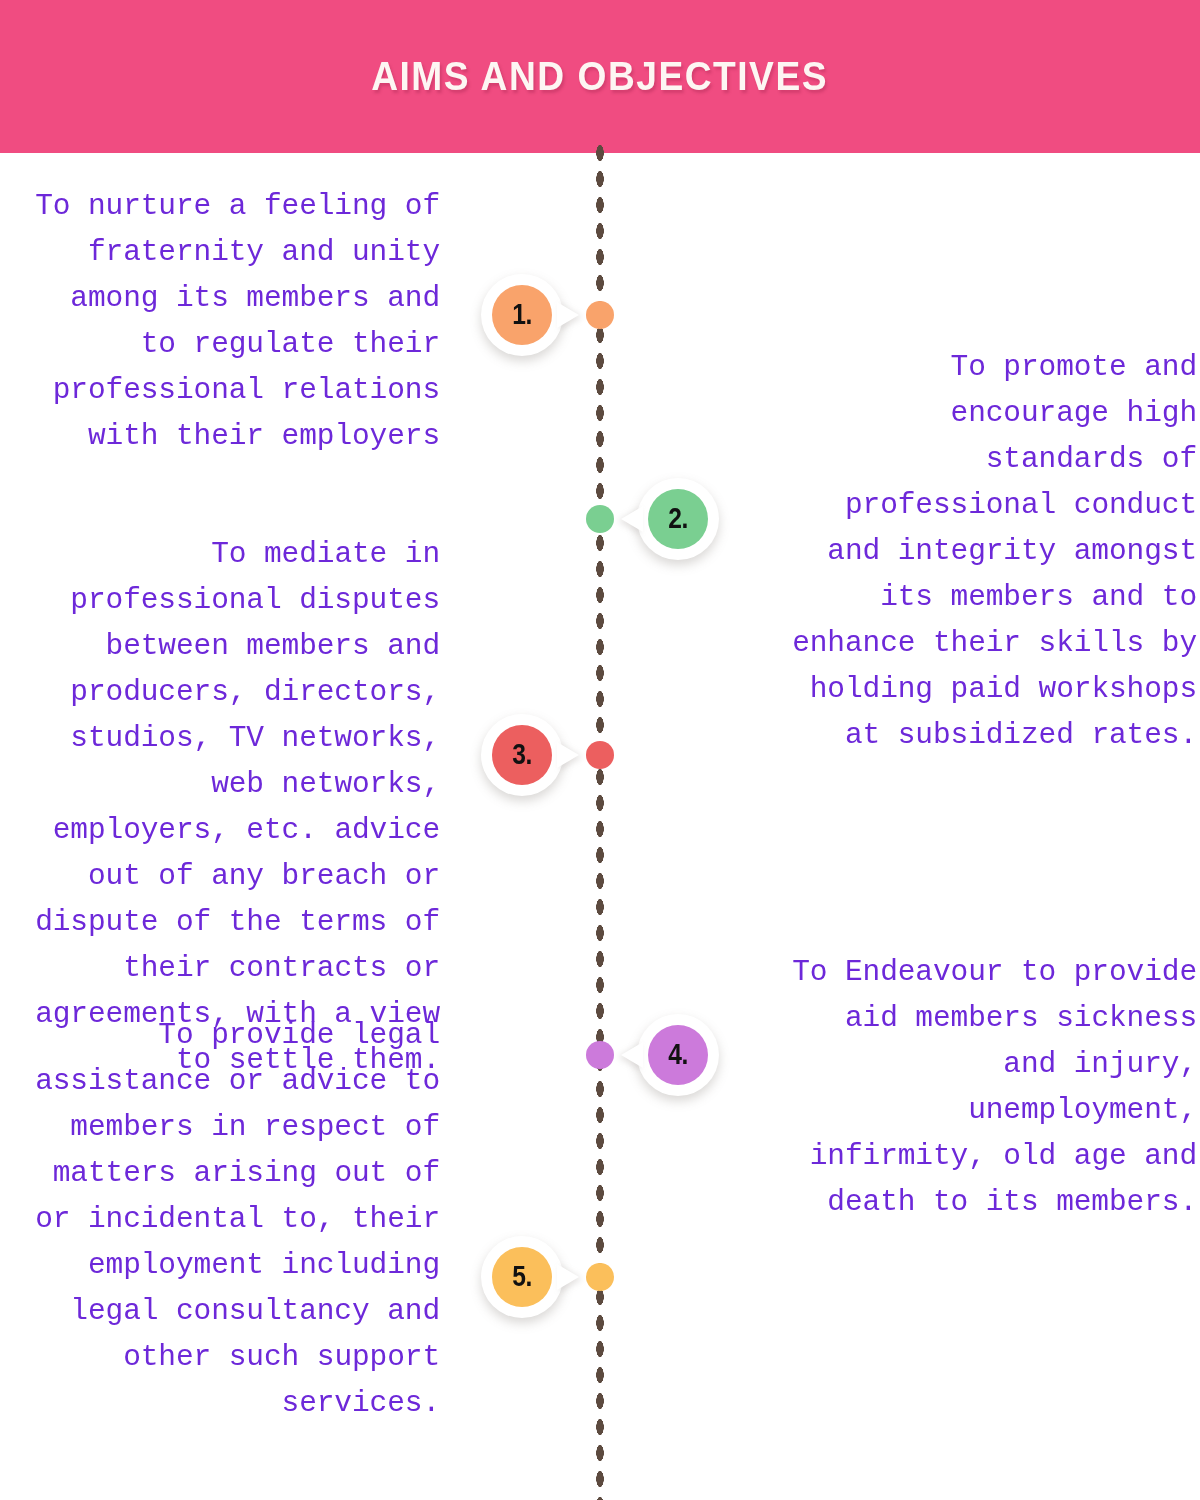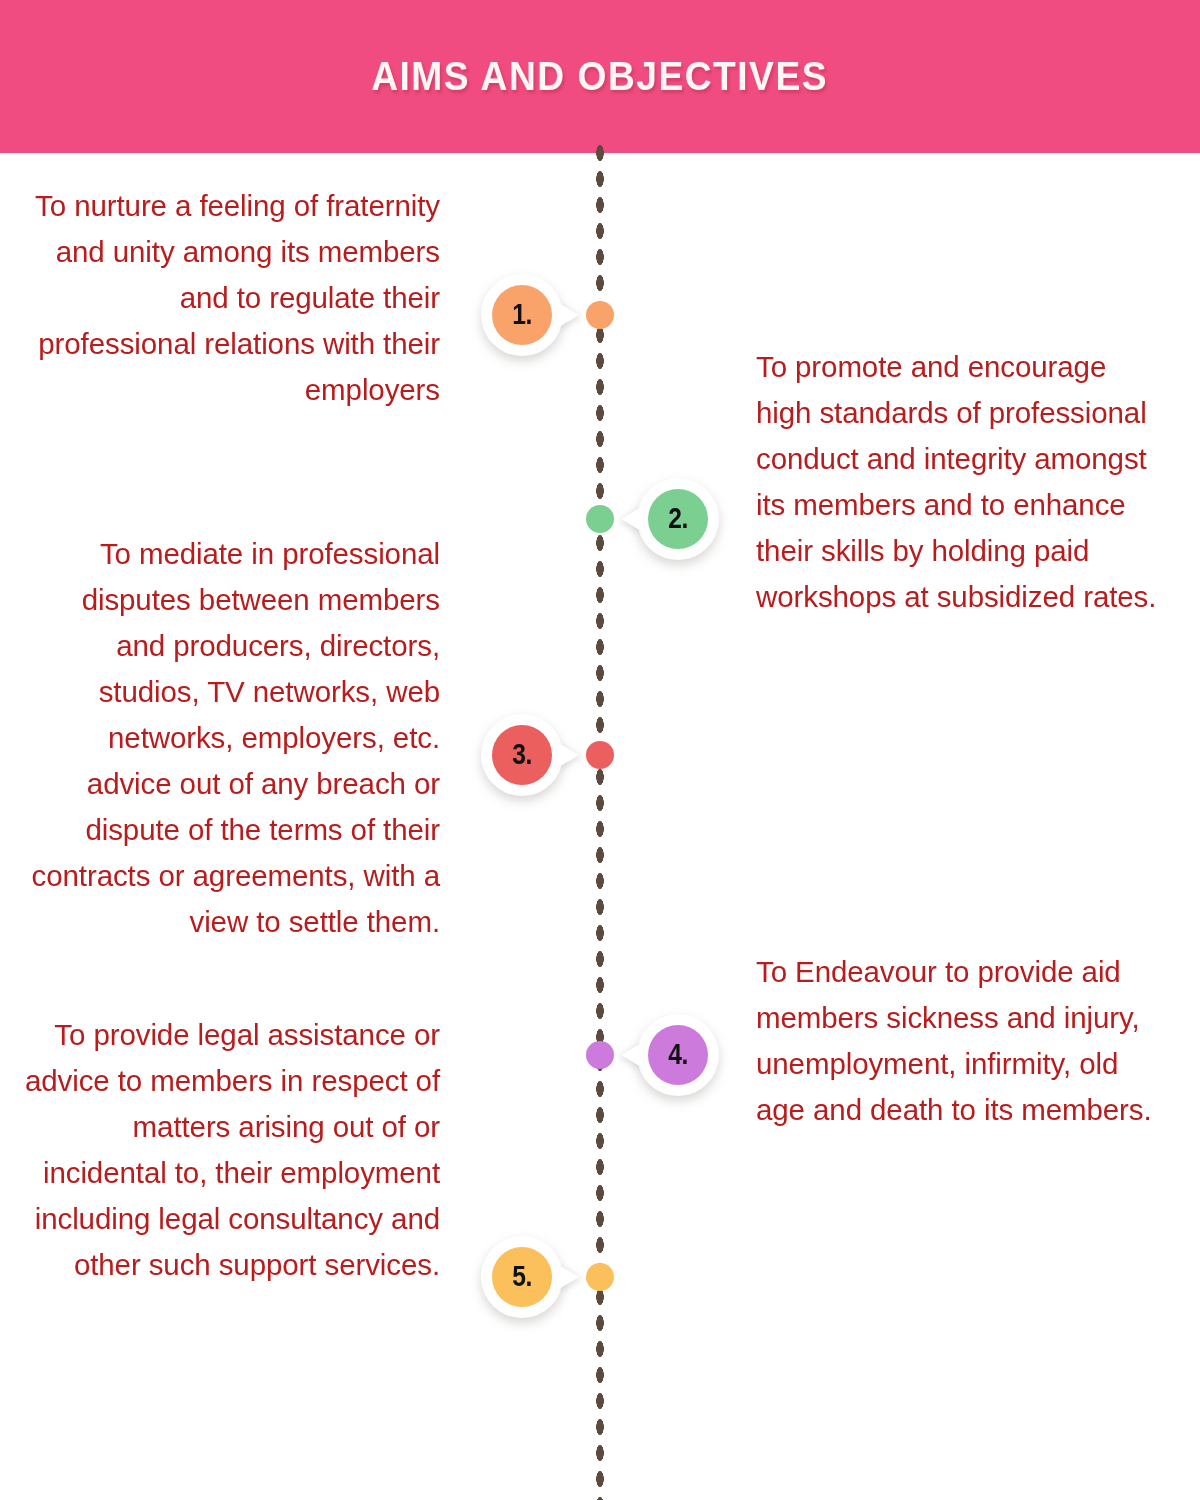--- a/index.html
+++ b/index.html
@@ -114,35 +114,35 @@
     font-family: "Liberation Sans", sans-serif;
     font-size: 30px;
     font-weight: bold;
     letter-spacing: -0.5px;
     transform: scaleX(0.82) translateY(-1px);
   }
 
   
   .entry-text {
     position: absolute;
-    color: #b91c1c;
-    font-family: Liberation Sans, sans-serif;
+    color: #6d28d9;
+    font-family: Liberation Mono, monospace;
     font-size: 29.5px;
     line-height: 46px;
     letter-spacing: -0.1px;
   }
   .entry-text.side-left {
     right: 760px;
     width: 415px;
     text-align: right;
   }
   .entry-text.side-right {
-    left: 756px;
+    left: 787px;
     width: 410px;
-    text-align: left;
+    text-align: right;
   }
 </style>
 </head>
 <body>
 
 <div class="header-banner">
   <div class="header-title">AIMS AND OBJECTIVES</div>
 </div>
 
 <div class="timeline-spine"></div>

